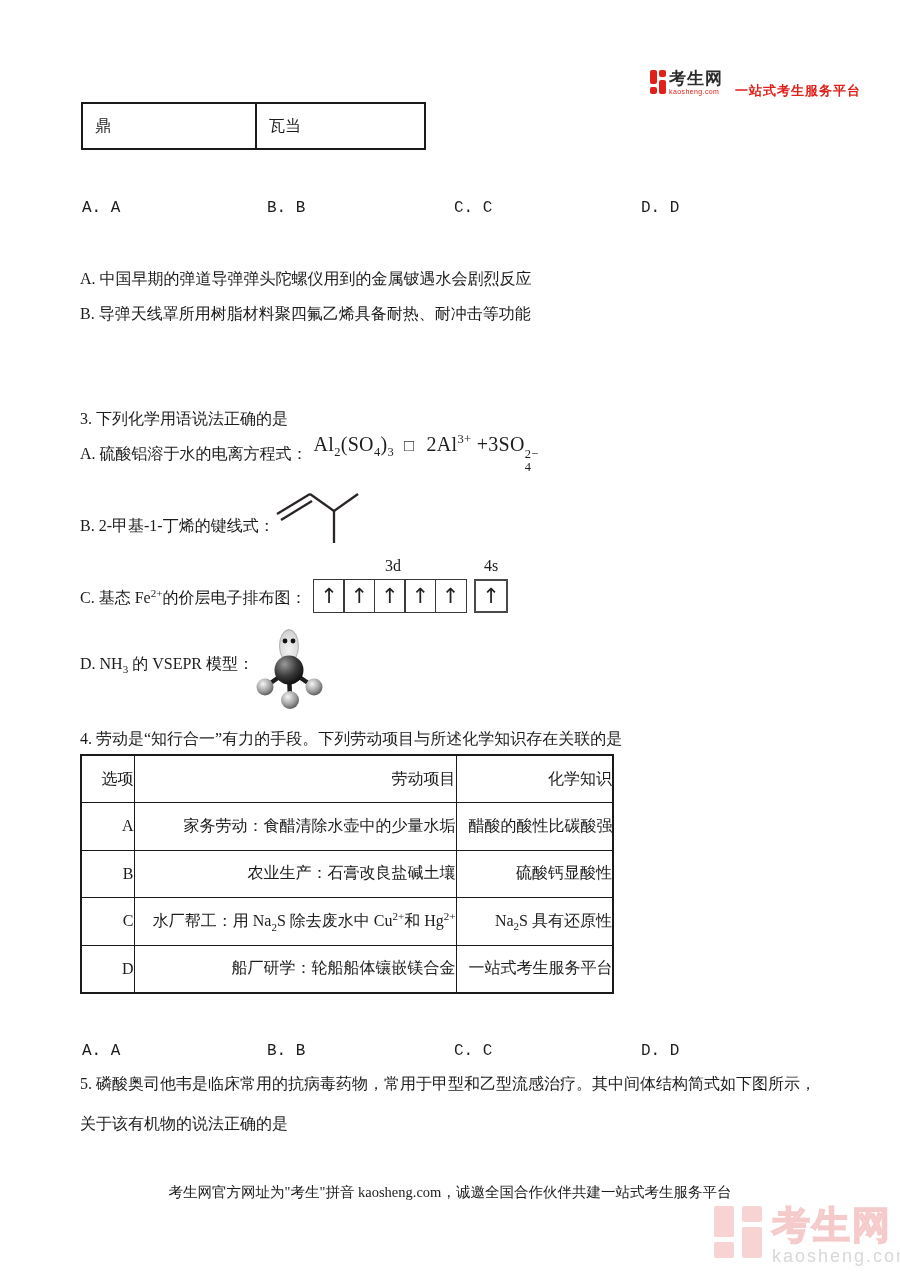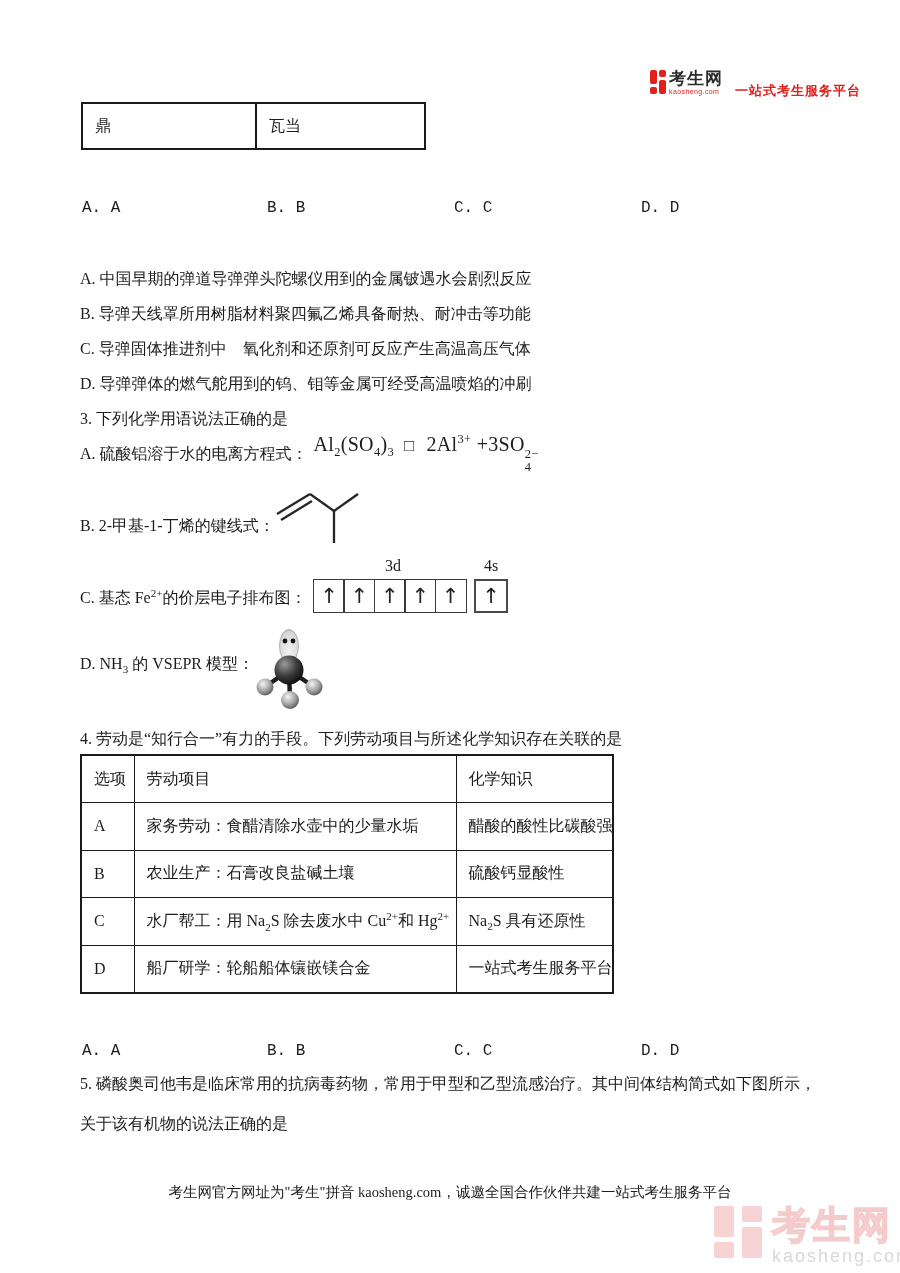--- a/index.html
+++ b/index.html
@@ -28,21 +28,21 @@
   .logo-slogan { margin-left:12px; margin-top:12px; font-size:13px; font-weight:bold;
                  color:#e0201a; letter-spacing:1px; white-space:nowrap; }
 
   
   table { border-collapse:collapse; table-layout:fixed; }
   .t1 { left:81px; top:102px; width:345px; }
   .t1 td { border:2px solid #1a1a1a; height:46px; padding-left:12px;
            font-size:16px; vertical-align:middle; }
   .t2 { left:80px; top:754px; width:532px; }
   .t2 td { border:1.6px solid #1a1a1a; height:47.5px; padding-left:12px;
-           font-size:16px; vertical-align:middle; white-space:nowrap; }
+           font-size:16px; vertical-align:middle; white-space:nowrap;text-align:right; }
   .t2 { border:2px solid #1a1a1a; }
 
   sub.s, sup.s { font-size:11px; font-family:inherit; }
 
   
   .opt-row { left:0; top:0; width:900px; height:20px;font-family:Liberation Mono, monospace; }
   .opt-row span { position:absolute; font-size:16px; white-space:nowrap; }
   .opt-a { left:82px; } .opt-b { left:267px; } .opt-c { left:454px; } .opt-d { left:641px; }
 
   
@@ -107,22 +107,20 @@
 
   <div class="abs opt-row" style="top:199px">
     <span class="opt-a">A. A</span>
     <span class="opt-b">B. B</span>
     <span class="opt-c">C. C</span>
     <span class="opt-d">D. D</span>
   </div>
 
   <div class="abs cn" style="left:80px;top:269px">A. 中国早期的弹道导弹弹头陀螺仪用到的金属铍遇水会剧烈反应</div>
   <div class="abs cn" style="left:80px;top:304px">B. 导弹天线罩所用树脂材料聚四氟乙烯具备耐热、耐冲击等功能</div>
-  <div class="abs cn" style="left:80px;top:339px">C. 导弹固体推进剂中　氧化剂和还原剂可反应产生高温高压气体</div>
-  <div class="abs cn" style="left:80px;top:374px">D. 导弹弹体的燃气舵用到的钨、钼等金属可经受高温喷焰的冲刷</div>
 
   <div class="abs cn" style="left:80px;top:409px">3. 下列化学用语说法正确的是</div>
 
   <div class="abs eq-line">
     <span class="cn">A. 硫酸铝溶于水的电离方程式：</span>
     <span class="eq">
       <span>Al</span><sub>2</sub><span>(SO</span><sub>4</sub><span>)</span><sub>3</sub><span class="gapbox">□</span><span>2Al</span><sup>3+</sup>
       <span>+3SO</span><span class="supsub">
           <span>2−</span>
           <span>4</span>

